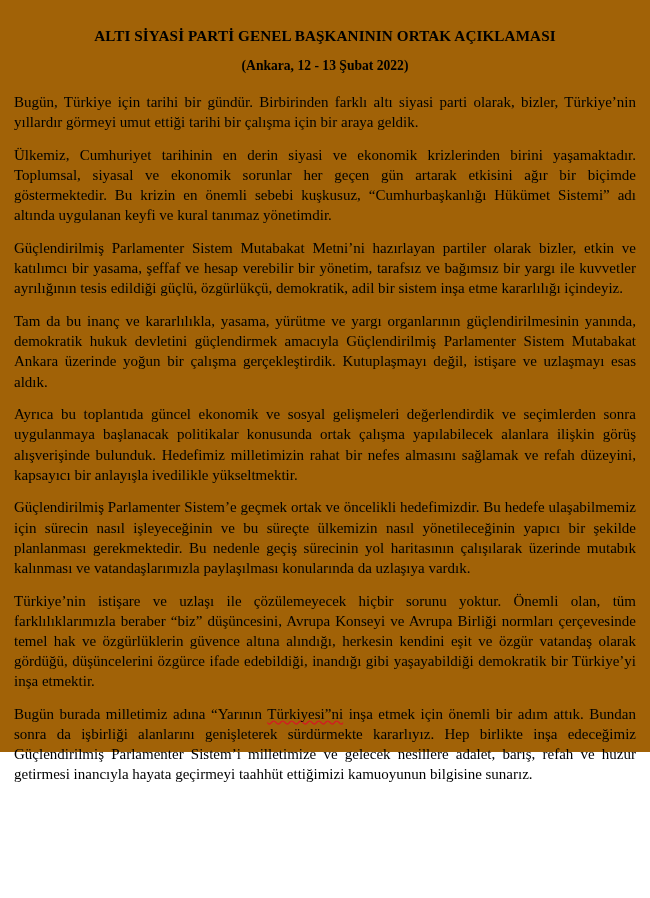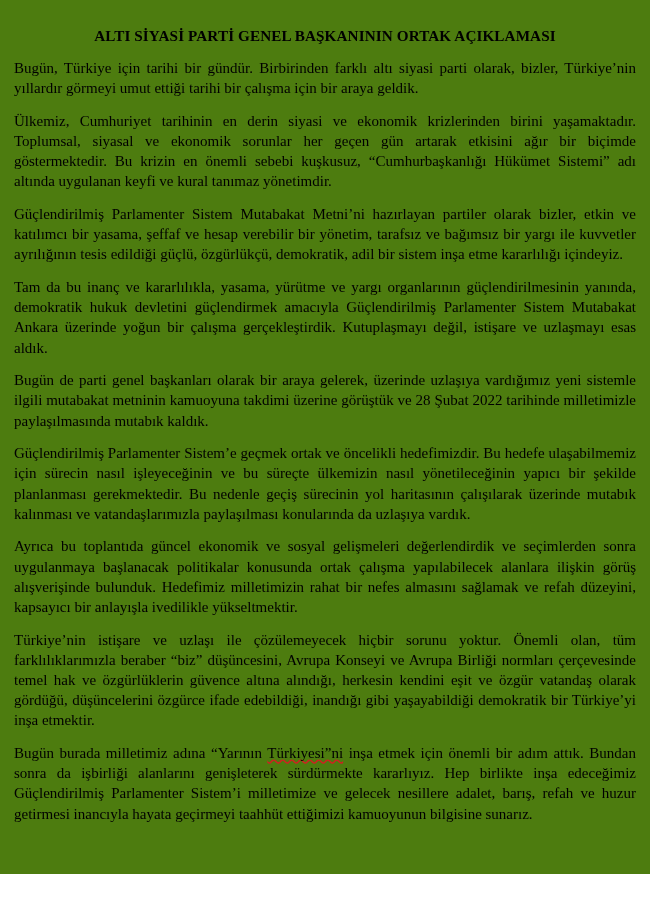--- a/index.html
+++ b/index.html
@@ -13,23 +13,23 @@
     height: 898px;
     overflow: hidden;
     font-family: "Liberation Serif", "DejaVu Serif", serif;
     color: #000000;
     -webkit-font-smoothing: antialiased;
   }
 
   .page {
     box-sizing: border-box;
     width: 650px;
-    height: 874px;
+    height: 752px;
     padding: 26px 14px 0 14px;
-    background: #4d7c0f;
+    background: #a16207;
   }
 
   .doc-title {
     font-size: 15.2px;
     font-weight: bold;
     text-align: center;
     letter-spacing: 0.1px;
     line-height: 1.25;
     margin: 0 0 13px 0;
   }
@@ -66,28 +66,28 @@
     text-underline-offset: 1px;
   }
 </style>
 </head>
 <body>
 
 <div class="page">
 
   <h1 class="doc-title">ALTI SİYASİ PARTİ GENEL BAŞKANININ ORTAK AÇIKLAMASI</h1>
 
+  <div class="doc-subtitle">(Ankara, 12 - 13 Şubat 2022)</div>
 
   <div class="body-block">
 
     <p class="para">Bugün, Türkiye için tarihi bir gündür. Birbirinden farklı altı siyasi parti olarak, bizler, Türkiye’nin yıllardır görmeyi umut ettiği tarihi bir çalışma için bir araya geldik.</p>
     <p class="para">Ülkemiz, Cumhuriyet tarihinin en derin siyasi ve ekonomik krizlerinden birini yaşamaktadır. Toplumsal, siyasal ve ekonomik sorunlar her geçen gün artarak etkisini ağır bir biçimde göstermektedir. Bu krizin en önemli sebebi kuşkusuz, “Cumhurbaşkanlığı Hükümet Sistemi” adı altında uygulanan keyfi ve kural tanımaz yönetimdir.</p>
     <p class="para">Güçlendirilmiş Parlamenter Sistem Mutabakat Metni’ni hazırlayan partiler olarak bizler, etkin ve katılımcı bir yasama, şeffaf ve hesap verebilir bir yönetim, tarafsız ve bağımsız bir yargı ile kuvvetler ayrılığının tesis edildiği güçlü, özgürlükçü, demokratik, adil bir sistem inşa etme kararlılığı içindeyiz.</p>
     <p class="para">Tam da bu inanç ve kararlılıkla, yasama, yürütme ve yargı organlarının güçlendirilmesinin yanında, demokratik hukuk devletini güçlendirmek amacıyla Güçlendirilmiş Parlamenter Sistem Mutabakat Ankara üzerinde yoğun bir çalışma gerçekleştirdik. Kutuplaşmayı değil, istişare ve uzlaşmayı esas aldık.</p>
-    <p class="para">Bugün de parti genel başkanları olarak bir araya gelerek, üzerinde uzlaşıya vardığımız yeni sistemle ilgili mutabakat metninin kamuoyuna takdimi üzerine görüştük ve 28 Şubat 2022 tarihinde milletimizle paylaşılmasında mutabık kaldık.</p>
+    <p class="para">Ayrıca bu toplantıda güncel ekonomik ve sosyal gelişmeleri değerlendirdik ve seçimlerden sonra uygulanmaya başlanacak politikalar konusunda ortak çalışma yapılabilecek alanlara ilişkin görüş alışverişinde bulunduk. Hedefimiz milletimizin rahat bir nefes almasını sağlamak ve refah düzeyini, kapsayıcı bir anlayışla ivedilikle yükseltmektir.</p>
     <p class="para">Güçlendirilmiş Parlamenter Sistem’e geçmek ortak ve öncelikli hedefimizdir. Bu hedefe ulaşabilmemiz için sürecin nasıl işleyeceğinin ve bu süreçte ülkemizin nasıl yönetileceğinin yapıcı bir şekilde planlanması gerekmektedir. Bu nedenle geçiş sürecinin yol haritasının çalışılarak üzerinde mutabık kalınması ve vatandaşlarımızla paylaşılması konularında da uzlaşıya vardık.</p>
-    <p class="para">Ayrıca bu toplantıda güncel ekonomik ve sosyal gelişmeleri değerlendirdik ve seçimlerden sonra uygulanmaya başlanacak politikalar konusunda ortak çalışma yapılabilecek alanlara ilişkin görüş alışverişinde bulunduk. Hedefimiz milletimizin rahat bir nefes almasını sağlamak ve refah düzeyini, kapsayıcı bir anlayışla ivedilikle yükseltmektir.</p>
     <p class="para">Türkiye’nin istişare ve uzlaşı ile çözülemeyecek hiçbir sorunu yoktur. Önemli olan, tüm farklılıklarımızla beraber “biz” düşüncesini, Avrupa Konseyi ve Avrupa Birliği normları çerçevesinde temel hak ve özgürlüklerin güvence altına alındığı, herkesin kendini eşit ve özgür vatandaş olarak gördüğü, düşüncelerini özgürce ifade edebildiği, inandığı gibi yaşayabildiği demokratik bir Türkiye’yi inşa etmektir.</p>
 
     <p class="para"><span>Bugün burada milletimiz adına “Yarının </span><span class="spellcheck">Türkiyesi”ni</span><span> inşa etmek için önemli bir adım attık. Bundan sonra da işbirliği alanlarını genişleterek sürdürmekte kararlıyız. Hep birlikte inşa edeceğimiz Güçlendirilmiş Parlamenter Sistem’i milletimize ve gelecek nesillere adalet, barış, refah ve huzur getirmesi inancıyla hayata geçirmeyi taahhüt ettiğimizi kamuoyunun bilgisine sunarız.</span></p>
 
   </div>
 </div>
 
 </body></html>

